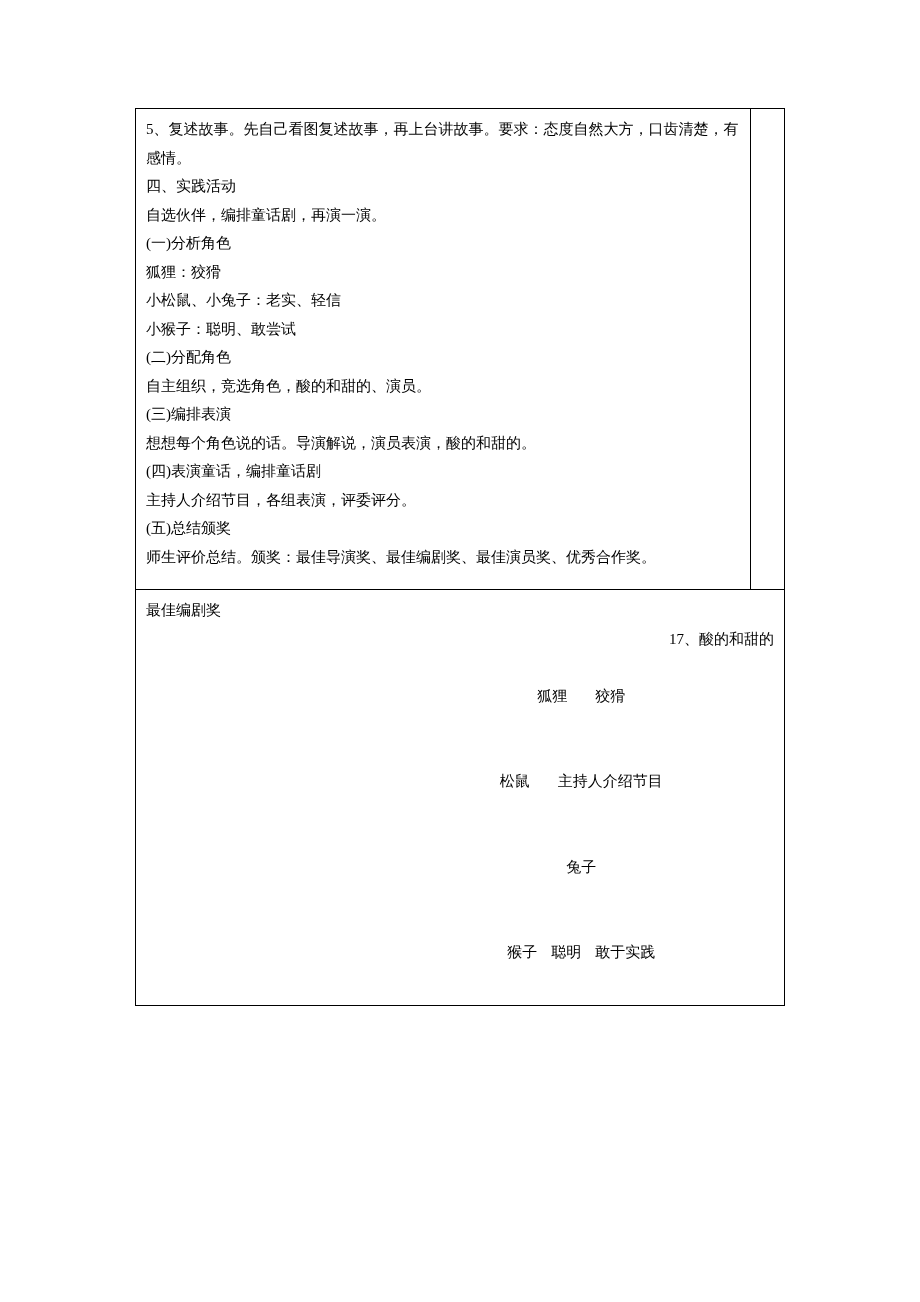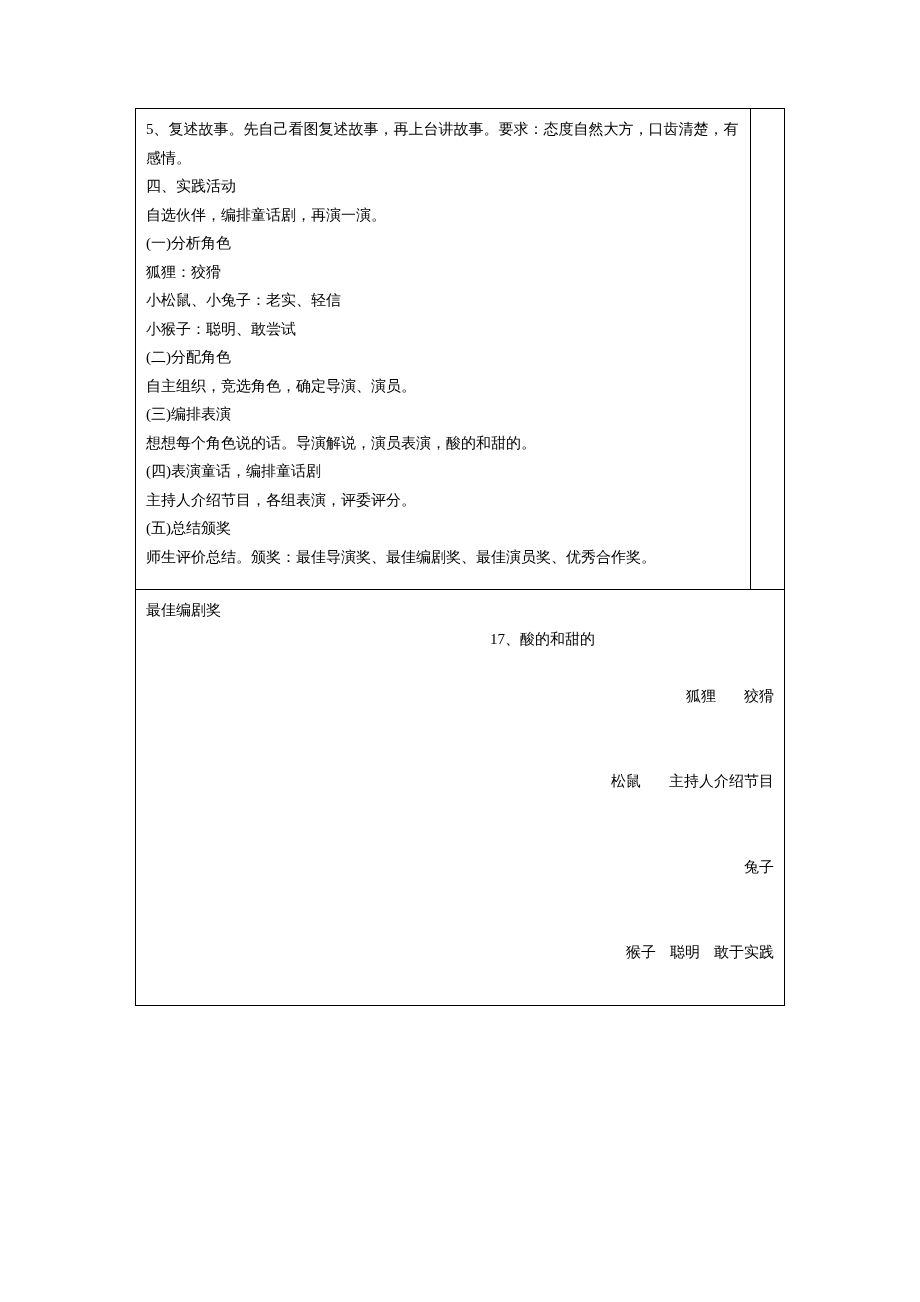--- a/index.html
+++ b/index.html
@@ -29,42 +29,42 @@
     padding: 6px 10px 18px 10px;
   }
   .cell-bottom {
     padding: 6px 10px 10px 10px;
   }
   .narrow-col {
     width: 34px;
     border-left: 1px solid #000;
   }
   .line { white-space: pre-wrap; }
-  .indent-center { text-align: center; padding-left: 165px; }
-  .indent-role { text-align: right; padding-left: 205px; }
+  .indent-center { text-align: right; padding-left: 165px; }
+  .indent-role { text-align: center; padding-left: 205px; }
   .gap { display: inline-block; width: 28px; }
   .gap-sm { display: inline-block; width: 14px; }
 </style>
 </head>
 <body>
 
 <div class="page">
   <table>
     <tbody>
         <tr>
       <td class="cell-top">
         <div class="line">5、复述故事。先自己看图复述故事，再上台讲故事。要求：态度自然大方，口齿清楚，有感情。</div>
         <div class="line">四、实践活动</div>
         <div class="line">自选伙伴，编排童话剧，再演一演。</div>
         <div class="line">(一)分析角色</div>
         <div class="line">狐狸：狡猾</div>
         <div class="line">小松鼠、小兔子：老实、轻信</div>
         <div class="line">小猴子：聪明、敢尝试</div>
         <div class="line">(二)分配角色</div>
-        <div class="line">自主组织，竞选角色，确定导演、演员。</div>
+        <div class="line">自主组织，竞选角色，酸的和甜的、演员。</div>
         <div class="line">(三)编排表演</div>
         <div class="line">想想每个角色说的话。导演解说，演员表演，酸的和甜的。</div>
         <div class="line">(四)表演童话，编排童话剧</div>
         <div class="line">主持人介绍节目，各组表演，评委评分。</div>
         <div class="line">(五)总结颁奖</div>
         <div class="line">师生评价总结。颁奖：最佳导演奖、最佳编剧奖、最佳演员奖、优秀合作奖。</div>
       </td>
       <td class="narrow-col"></td>
     </tr>
     <tr>

